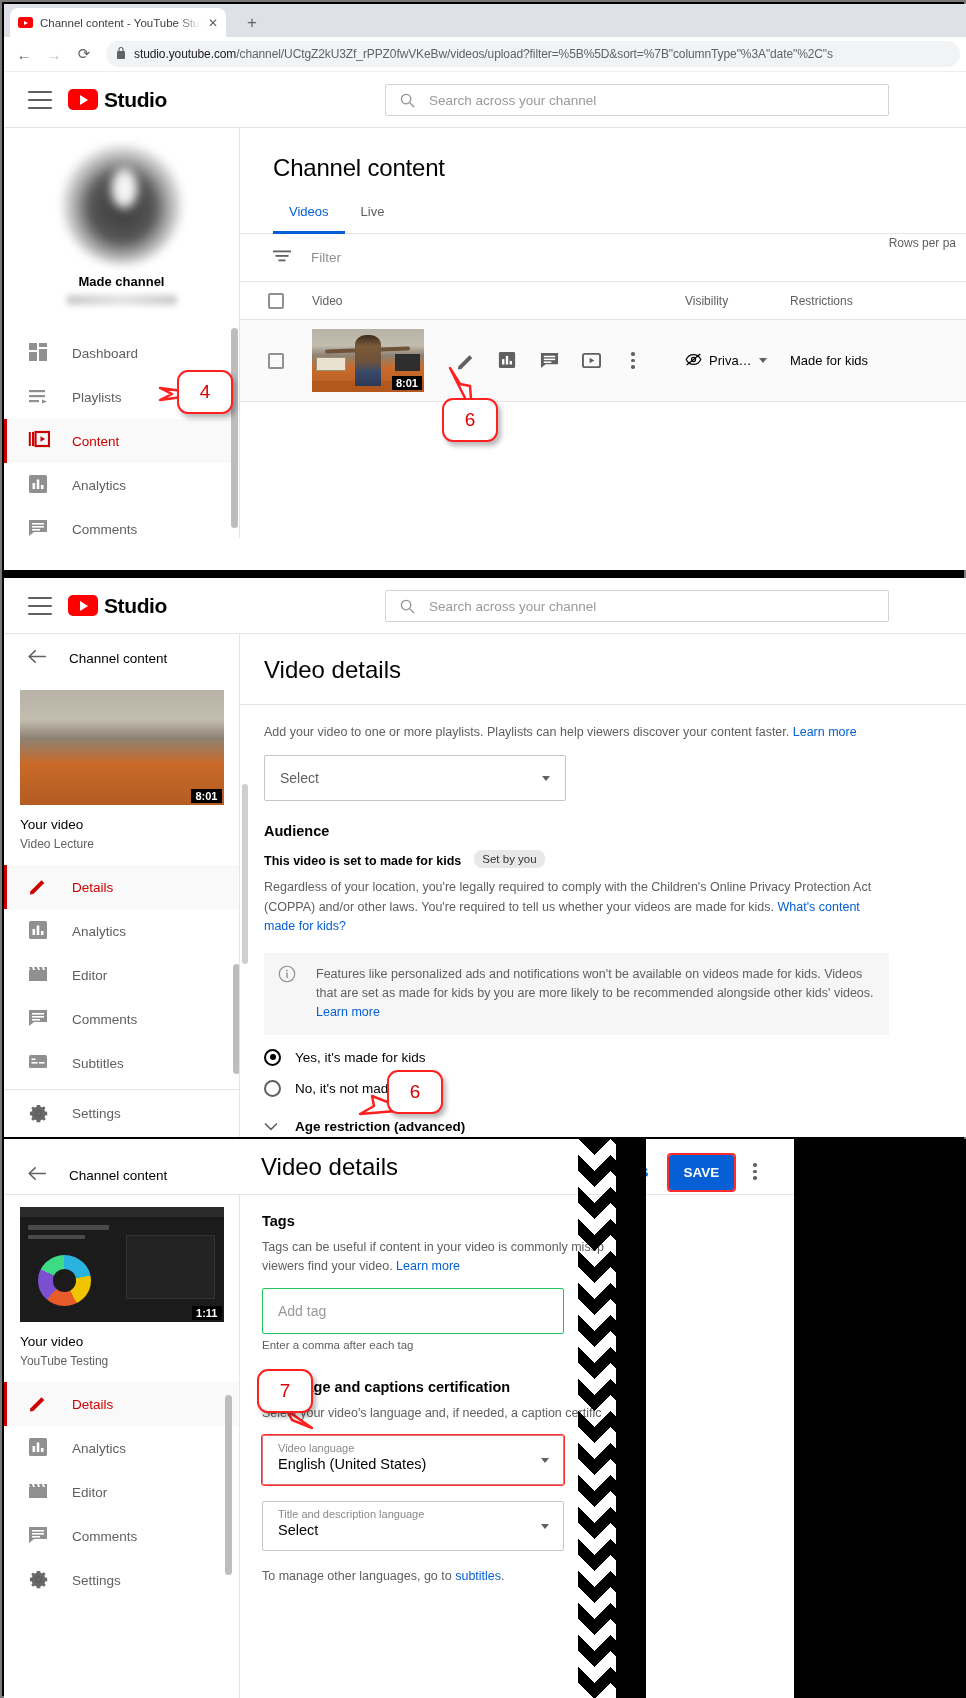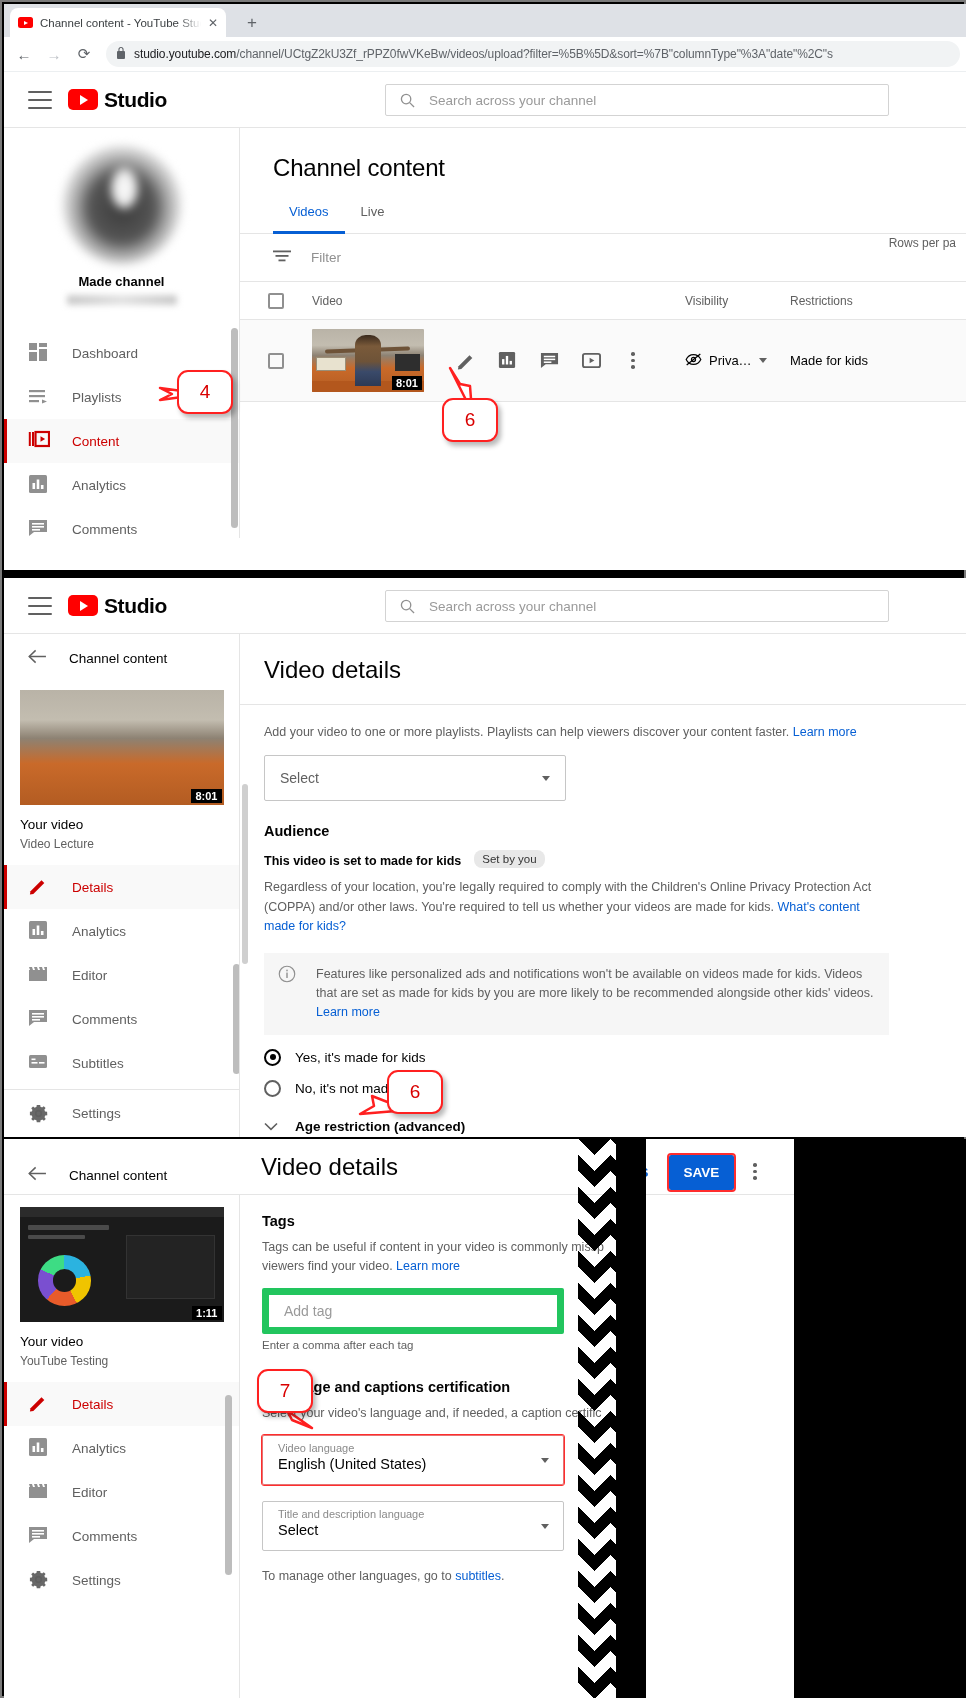--- a/index.html
+++ b/index.html
@@ -338,21 +338,21 @@
     content:"";position:absolute;left:28%;top:28%;width:44%;height:44%;
     background:#1b1b1b;border-radius:50%;
   }
   .vthumb3 .panelbox{
     position:absolute;right:4%;top:24%;width:44%;height:56%;background:#232323;
     border:1px solid #333;
   }
   .p3-main{ flex:1 1 auto; padding:0; position:relative; }
   .p3-inner{ padding:14px 24px 0 22px; }
   .input-box{
-    width:302px;height:46px;border:7px solid #22c55e;border-radius:2px;
+    width:302px;height:46px;border:1px solid #22c55e;border-radius:2px;
     margin-top:11px; display:flex;align-items:center; padding:0 15px;
     font-size:14px;color:#9a9a9a;
   }
   .hint{ font-size:11.5px;color:#606060;margin-top:5px; }
   .field{
     width:302px;height:50px;border:1px solid #c6c6c6;border-radius:2px;
     margin-top:12px; padding:6px 15px 0; position:relative; cursor:pointer;
   }
   .field.hl{ border-color:#e57373; outline:1px solid #ff2d2d; }
   .field .flbl{ font-size:11px;color:#8a8a8a; }

